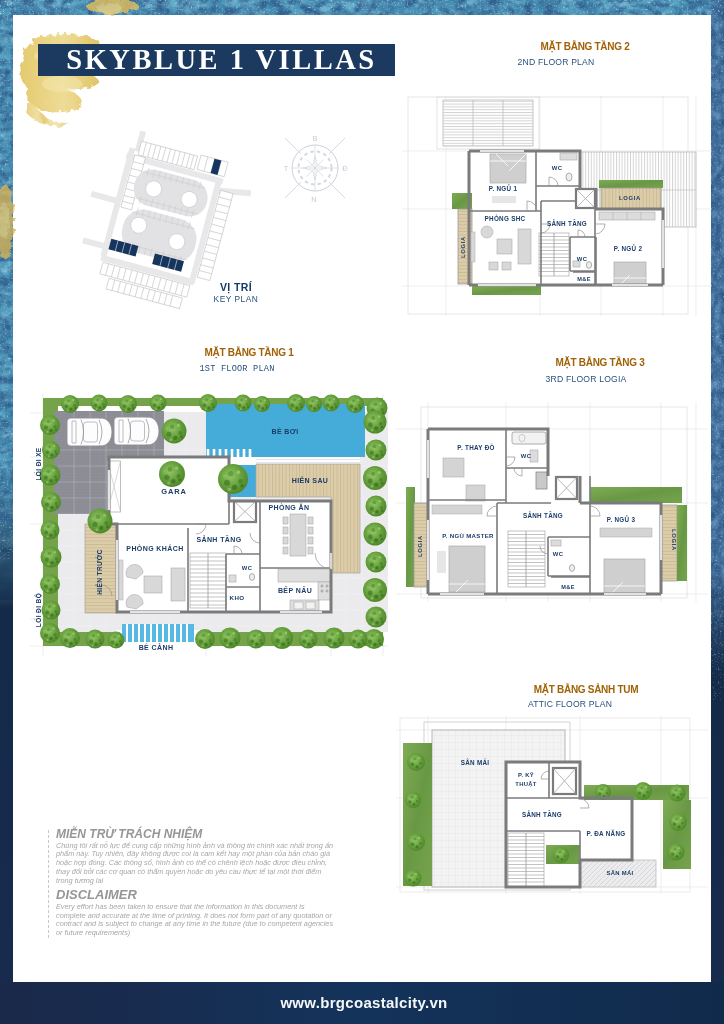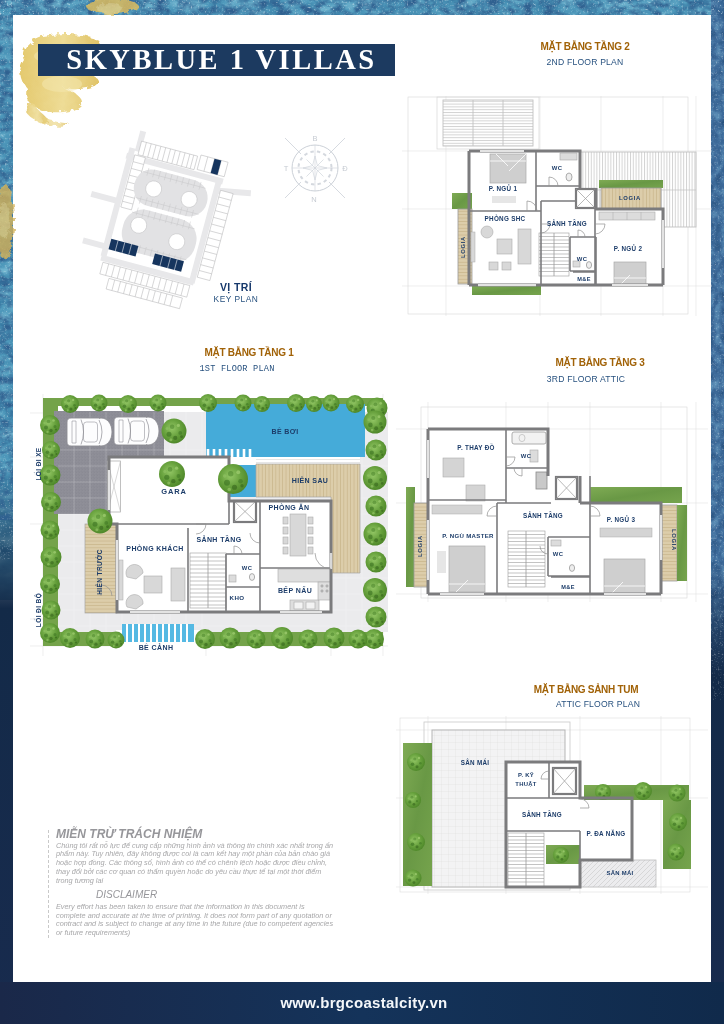--- a/index.html
+++ b/index.html
@@ -198,21 +198,21 @@
       <text x="-29" y="3">T</text>
     </g>
   </g>
 
   <text x="236" y="291" text-anchor="middle" font-family="Liberation Sans, sans-serif" font-size="10.5" font-weight="bold" letter-spacing="0.4" fill="#16386b">VỊ TRÍ</text>
 
   <text x="236" y="302" text-anchor="middle" font-family="Liberation Sans, sans-serif" font-size="8.4" letter-spacing="0.5" fill="#27517f">KEY PLAN</text>
 </svg>
 
 <div class="abs ptitle" style="left:485px;top:41px;width:200px;">MẶT BẰNG TẦNG 2</div>
-<div class="abs psub" style="left:485px;top:57px;width:200px;">2ND FLOOR PLAN</div>
+<div class="abs psub" style="left:456px;top:57px;width:200px;">2ND FLOOR PLAN</div>
 
 <svg class="abs" style="left:398px;top:92px" width="316" height="228" viewBox="398 92 316 228" fill="none">
   <defs>
     <pattern id="hatchH" width="4" height="2.8" patternUnits="userSpaceOnUse">
       <rect width="4" height="2.8" fill="#ffffff"></rect>
         <line x1="0" y1="0.5" x2="4" y2="0.5" stroke="#cdcdcd" stroke-width="0.9"></line>
     </pattern>
     <pattern id="hatchV" width="2.8" height="4" patternUnits="userSpaceOnUse">
       <rect width="2.8" height="4" fill="#ffffff"></rect>
         <line x1="0.5" y1="0" x2="0.5" y2="4" stroke="#cdcdcd" stroke-width="0.9"></line>
@@ -586,21 +586,21 @@
         <line x1="0.4" y1="0" x2="0.4" y2="8" stroke="#c9b58b" stroke-width="0.8"></line>
     </pattern>
     <pattern id="woodH2" width="8" height="3.4" patternUnits="userSpaceOnUse">
       <rect width="8" height="3.4" fill="#dccdaa"></rect>
         <line x1="0" y1="0.4" x2="8" y2="0.4" stroke="#c9b58b" stroke-width="0.8"></line>
     </pattern>
   </defs>
 </svg>
 
 <div class="abs ptitle" style="left:500px;top:357px;width:200px;">MẶT BẰNG TẦNG 3</div>
-<div class="abs psub" style="left:486px;top:374px;width:200px;">3RD FLOOR ATTIC</div>
+<div class="abs psub" style="left:486px;top:374px;width:200px;">3RD FLOOR LOGIA</div>
 
 <svg class="abs" style="left:392px;top:400px" width="316" height="204" viewBox="392 400 316 204" fill="none">
 
   <g stroke="#e2e2e2" stroke-width="0.6">
     <path d="M428,402 V602 M506,402 V602 M548,402 V602 M590,402 V602 M661,402 V602 M696,402 V602"></path>
     <path d="M396,429 H708 M396,503 H708 M396,594 H708"></path>
     <rect x="421" y="407" width="266" height="191" stroke="#d8d8d8" fill="none"></rect>
   </g>
 
   <path d="M428,429 H548 V476 H580 V503 H661 V594 H428 Z" fill="#ffffff"></path>
@@ -686,21 +686,21 @@
     <text x="468" y="538" font-size="6.1">P. NGỦ MASTER</text>
     <text x="621" y="522" font-size="6.3">P. NGỦ 3</text>
     <text x="558" y="556" font-size="5.9">WC</text>
     <text x="568" y="588.5" font-size="5.6">M&amp;E</text>
     <text transform="translate(421.5,546) rotate(-90)" font-size="5.9" letter-spacing="0.7">LOGIA</text>
     <text transform="translate(671.5,540) rotate(90)" font-size="5.9" letter-spacing="0.7">LOGIA</text>
   </g>
 </svg>
 
 <div class="abs ptitle" style="left:486px;top:684px;width:200px;">MẶT BẰNG SẢNH TUM</div>
-<div class="abs psub" style="left:498px;top:699px;width:200px;">ATTIC FLOOR PLAN</div>
+<div class="abs psub" style="left:470px;top:699px;width:200px;">ATTIC FLOOR PLAN</div>
 
 <svg class="abs" style="left:392px;top:714px" width="316" height="182" viewBox="392 714 316 182" fill="none">
   <defs>
     <pattern id="tiles" width="7" height="7" patternUnits="userSpaceOnUse">
       <rect width="7" height="7" fill="#f3f3f4"></rect>
       <path d="M0,0 H7 M0,0 V7" stroke="#dddddd" stroke-width="0.6"></path>
     </pattern>
     <pattern id="diagh" width="5" height="5" patternUnits="userSpaceOnUse">
       <rect width="5" height="5" fill="#ececee"></rect>
       <path d="M0,5 L5,0" stroke="#cfcfcf" stroke-width="0.7"></path>
@@ -793,16 +793,16 @@
     </g>
   </defs>
 </svg>
 
 <div class="abs" style="left:48px;top:830px;width:280px;border-left:1px dashed #c9c9c9;padding-left:7px;color:#a7a7a9;font-style:italic;font-size:7.3px;line-height:8.7px;">
 
   <div style="font-weight:bold;color:#96969a;font-size:12px;margin-bottom:3px;">MIỄN TRỪ TRÁCH NHIỆM</div>
 
   <div>Chúng tôi rất nỗ lực để cung cấp những hình ảnh và thông tin chính xác nhất trong ấn phẩm này. Tuy nhiên, đây không được coi là cam kết hay một phần của bản chào giá hoặc hợp đồng. Các thông số, hình ảnh có thể có chênh lệch hoặc được điều chỉnh, thay đổi bởi các cơ quan có thẩm quyền hoặc do yêu cầu thực tế tại một thời điểm trong tương lai</div>
 
-  <div style="font-weight:normal;color:#96969a;font-size:10px;margin-top:6px;margin-bottom:3px;margin-left:40px;">DISCLAIMER</div>
+  <div style="font-weight:bold;color:#96969a;font-size:13px;margin-top:6px;margin-bottom:3px;">DISCLAIMER</div>
 
   <div>Every effort has been taken to ensure that the information in this document is complete and accurate at the time of printing. It does not form part of any quotation or contract and is subject to change at any time in the future (due to competent agencies or future requirements)</div>
 </div>
 
 </body></html>

